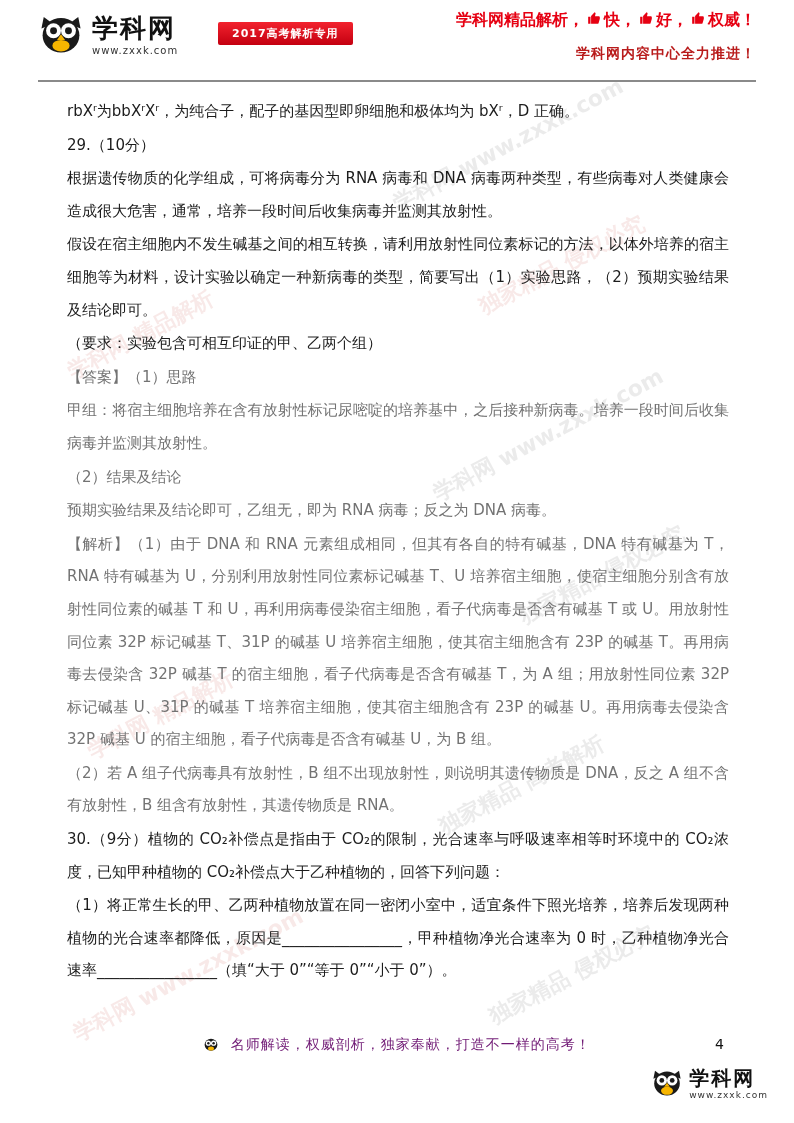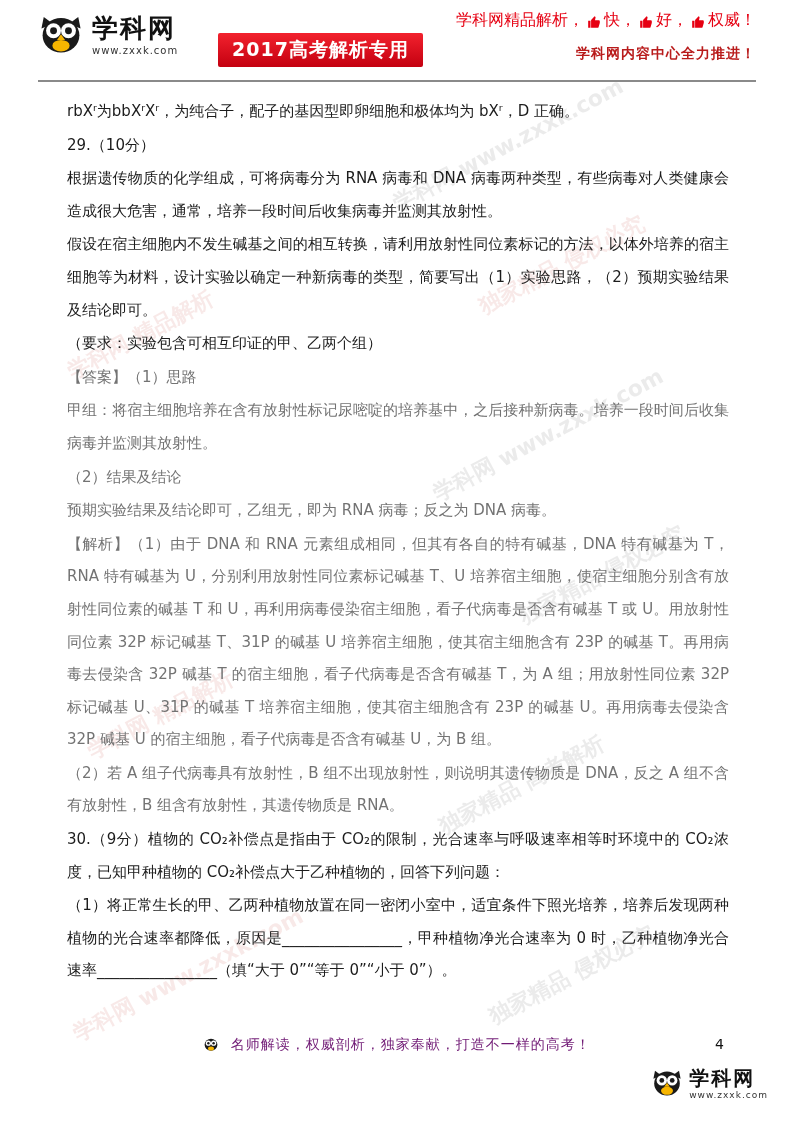--- a/index.html
+++ b/index.html
@@ -11,26 +11,26 @@
   }
 
   
   .header { position:absolute; top:8px; left:38px; right:38px; height:68px; }
   .header-rule { position:absolute; top:80px; left:38px; right:38px; border-top:2px solid #8a8a8a; }
   .logo-block { position:absolute; left:0; top:2px; display:flex; align-items:center; gap:8px; }
   .brand-col { display:flex; flex-direction:column; line-height:1.1; }
   .brand-name { font-size:26px; font-weight:bold; color:#111; letter-spacing:2px; }
   .brand-url { font-size:10px; color:#333; margin-top:2px; letter-spacing:1px; }
   .banner {
-    position:absolute; left:180px; top:25px;
+    position:absolute; left:180px; top:14px;
     background:linear-gradient(#f2222e,#c40010); color:#fff; font-weight:bold;
-    font-size:19px; padding:4px 14px; border-radius:2px; letter-spacing:1px;
+    font-size:11px; padding:4px 14px; border-radius:2px; letter-spacing:1px;
   }
   .slogans { position:absolute; right:0; top:2px; text-align:right; }
-  .slogan-main { color:#e60012; font-weight:normal; font-size:16px; display:flex; align-items:center; justify-content:flex-end; gap:2px; }
+  .slogan-main { color:#e60012; font-weight:bold; font-size:16px; display:flex; align-items:flex-start; justify-content:flex-end; gap:2px; }
   .slogan-sub { color:#b91c1c; font-weight:bold; font-size:14px; margin-top:14px; letter-spacing:1px; }
   .thumb { display:inline-block; width:14px; height:14px; margin:0 1px; }
 
   
   .doc-body {
     position:absolute; left:66px; top:94px; width:664px; height:930px;
     font-size:15px; line-height:32.6px; text-align:justify; overflow:hidden;
   }
   .doc-body p { margin:1px; }
   .doc-body p.red { color:#737373; }

